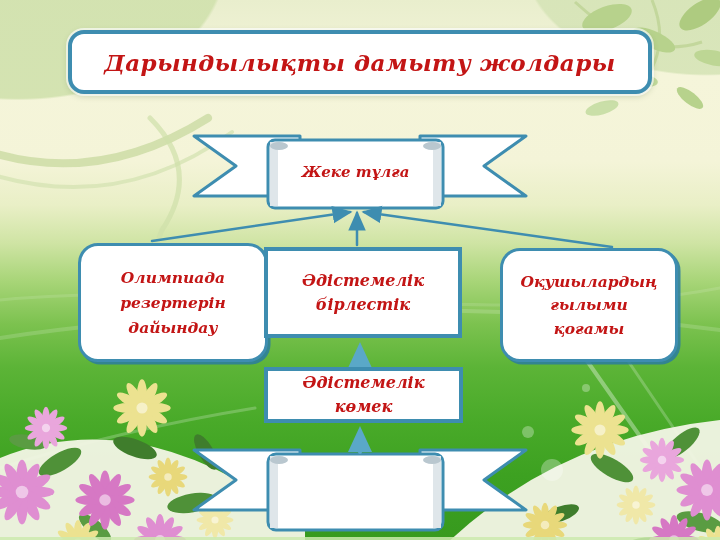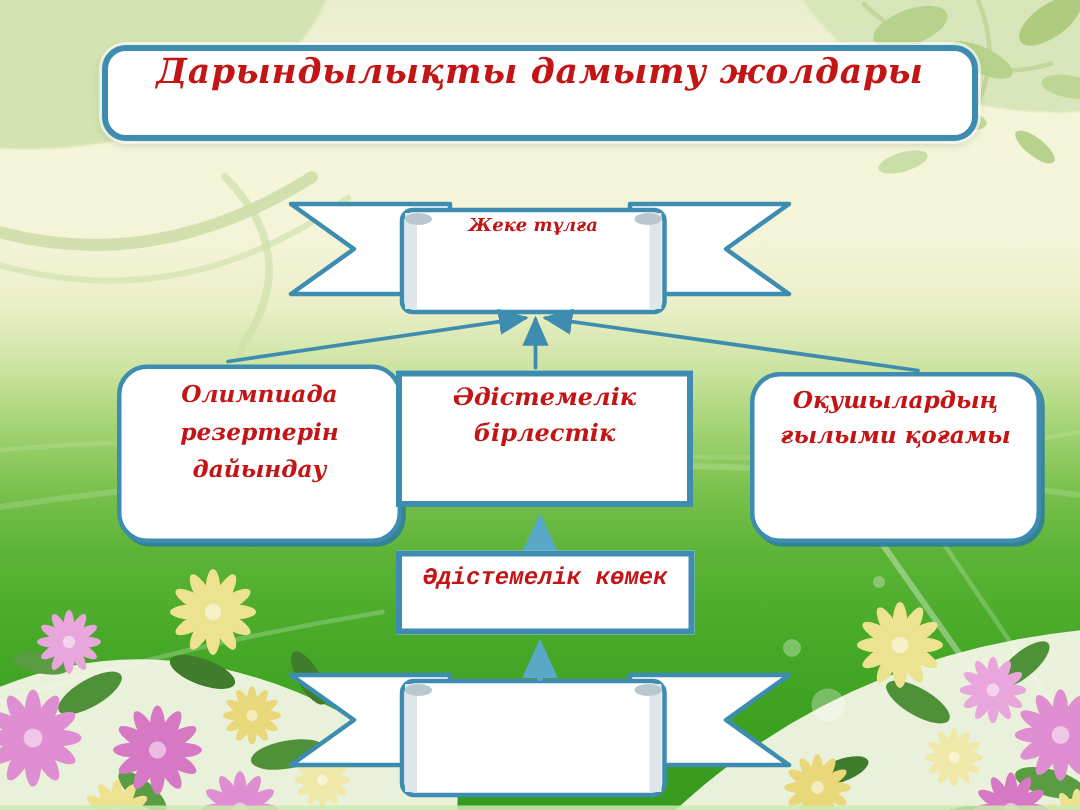--- a/index.html
+++ b/index.html
@@ -17,45 +17,45 @@
   .slide::after{content:"";position:absolute;left:0;right:0;bottom:0;height:3px;background:#cdeaae;opacity:.85;}
   svg.layer{position:absolute;inset:0;width:720px;height:540px;}
 
   .stroke-teal{stroke:var(--border-teal,#3e8db0);}
   .fill-teal{fill:var(--border-teal,#3e8db0);}
   .stroke-arrow{stroke:var(--arrow-blue,#5aa8c8);}
   .fill-arrow{fill:var(--arrow-blue,#5aa8c8);}
   .ribbon-shape{fill:#ffffff;stroke:var(--border-teal,#3e8db0);stroke-width:3;stroke-linejoin:round;}
 
   .node{
-    position:absolute;display:flex;align-items:flex-start;justify-content:center;
+    position:absolute;display:flex;align-items:center;justify-content:center;
     text-align:center;color:var(--text-red,#c31515);
     font-weight:bold;font-style:italic;box-sizing:border-box;
   }
   .title-box{
     left:68px;top:30px;width:584px;height:64px;
     background:#ffffff;border:4px solid var(--border-teal,#3e8db0);
     border-radius:16px;font-size:23px;letter-spacing:.5px;
     box-shadow:0 0 0 2px rgba(255,255,255,.65), 0 2px 6px rgba(60,90,40,.25);
   }
   .round-box{
     background:#ffffff;border:3px solid var(--border-teal,#3e8db0);
     border-radius:20px;font-size:15.5px;line-height:1.62;
     box-shadow:2.5px 2.5px 0 rgba(42,123,160,.85);
     padding:4px 12px;
   }
   .left-box{left:38px;top:243px;width:190px;height:119px;margin-left:40px;}
-  .right-box{left:500px;top:248px;width:194px;height:114px;line-height:1.5;}
+  .right-box{left:500px;top:248px;width:178px;height:114px;line-height:1.5;}
   .rect-box{
     background:#ffffff;border:4px solid var(--border-teal,#3e8db0);
     font-size:16px;line-height:1.5;padding:2px 10px;
   }
   .center-box{left:264px;top:247px;width:198px;height:91px;}
-  .help-box{left:264px;top:367px;width:199px;height:56px;font-family:Liberation Mono, monospace;}
-  .ribbon-label{font-size:12px;line-height:1.45;}
+  .help-box{left:264px;top:367px;width:199px;height:56px;}
+  .ribbon-label{font-size:15px;line-height:1.45;}
   .ribbon-label.top{left:268px;top:142px;width:175px;height:62px;}
   .ribbon-label.bottom{left:290px;top:458px;width:131px;height:68px;}
 </style>
 </head>
 <body>
 
 <div class="slide">
 
   <svg class="layer" viewBox="0 0 720 540">
     <defs>

